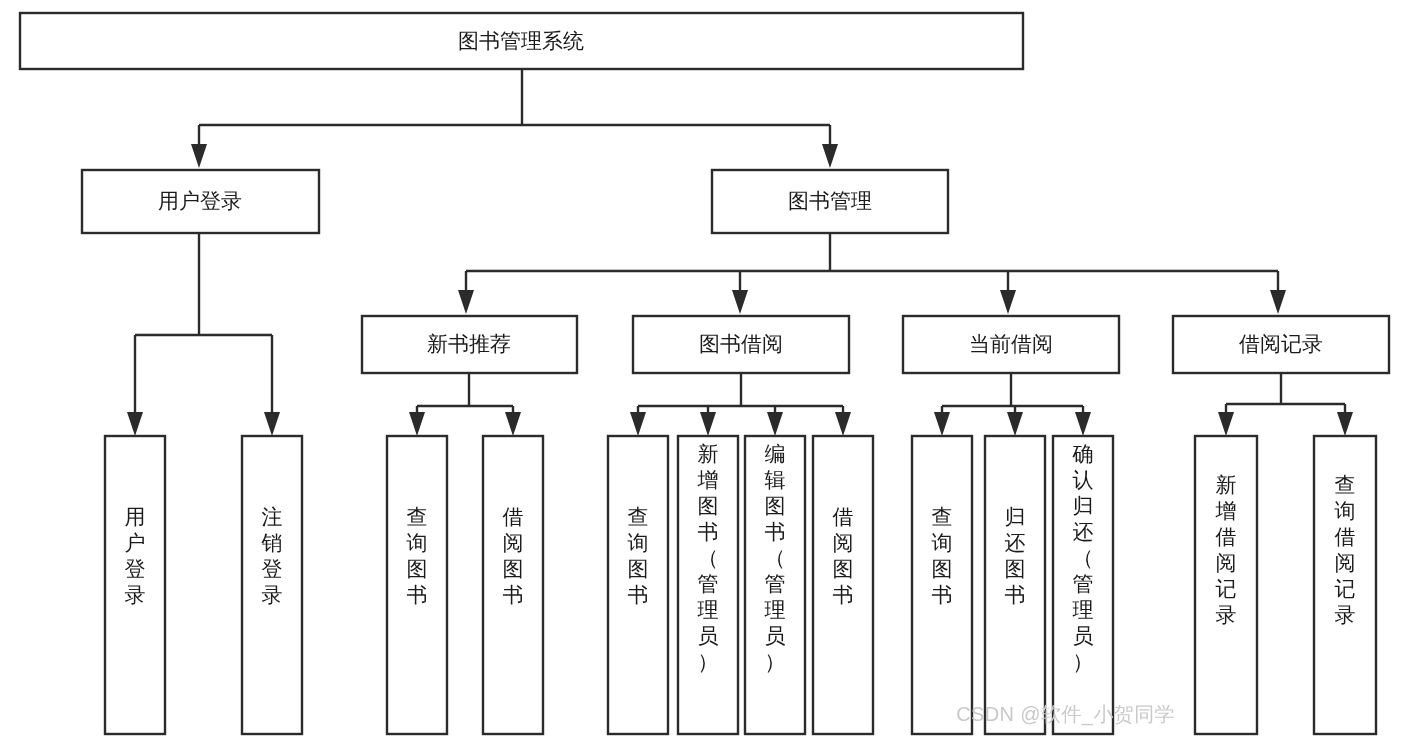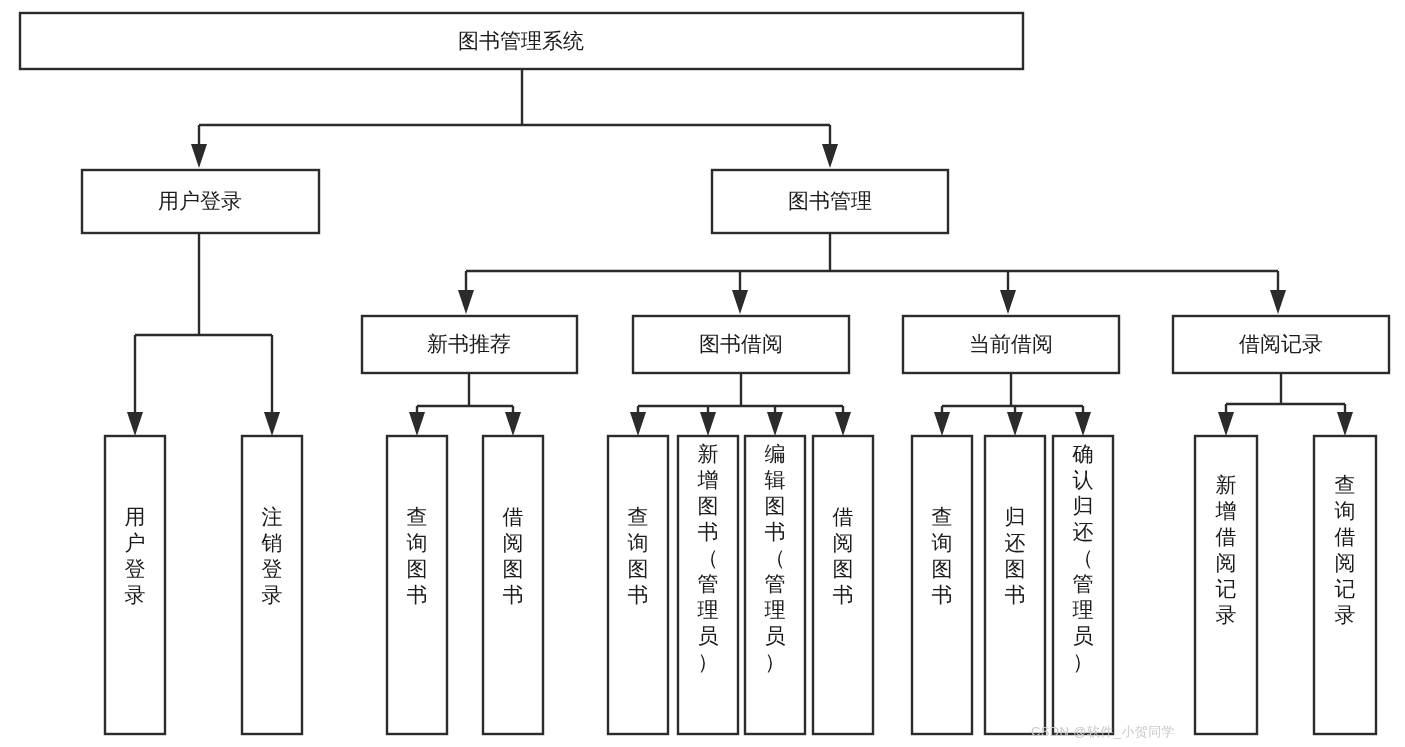--- a/index.html
+++ b/index.html
@@ -51,23 +51,23 @@
   }
   .node-label-v {
     font-family: "Liberation Sans", "DejaVu Sans", sans-serif;
     font-size: 21px;
     fill: #1b1b1b;
     text-anchor: middle;
   }
   .watermark-text {
     position: absolute;
     right: 12px;
-    bottom: 6px;
-    font-family: "Liberation Sans", "DejaVu Sans", sans-serif;
-    font-size: 13px;
+    bottom: 19px;
+    font-family: "Liberation Sans", "DejaVu Sans", sans-serif;
+    font-size: 20px;
     color: #c9c9c9;
     letter-spacing: 0.4px;
     white-space: nowrap;
     user-select: none;
   }
 </style>
 </head>
 <body>
 
 <div id="diagram-root">

